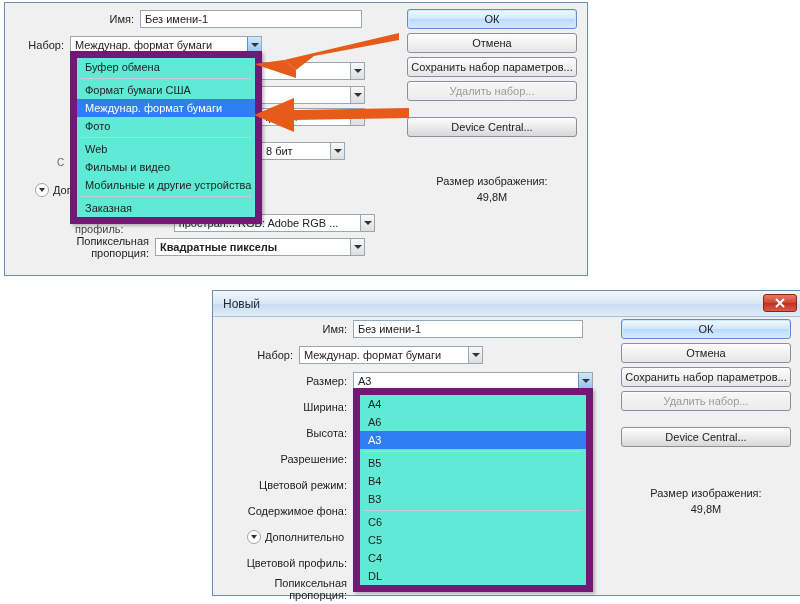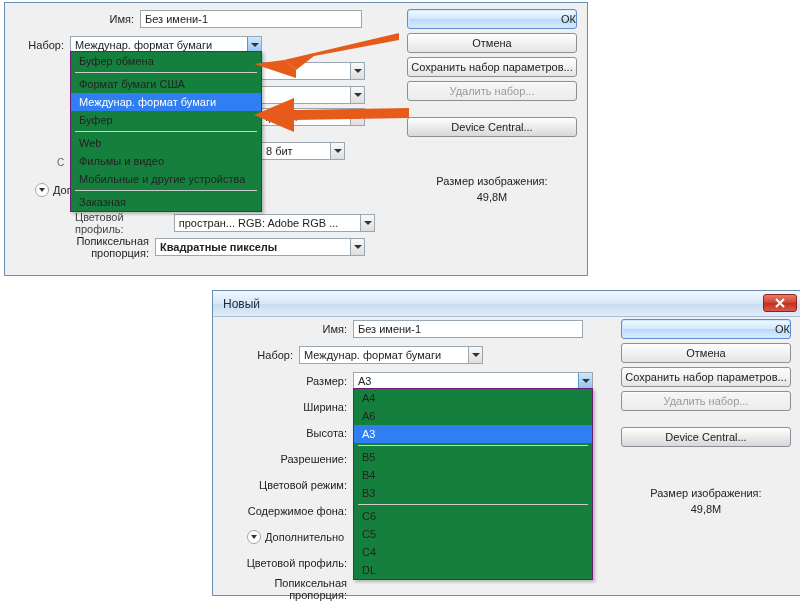--- a/index.html
+++ b/index.html
@@ -76,34 +76,33 @@
     display: flex;
     align-items: center;
     justify-content: center;
     box-shadow: 0 1px 0 rgba(255,255,255,.6) inset;
     cursor: default;
   }
   .btn.primary {
     border: 1px solid #5f8dce;
     background: linear-gradient(#f4faff,#d3e8ff 48%,#b9dafb 52%,#d8ecff);
     box-shadow: 0 0 0 1px #cfe7ff inset;
-    justify-content: flex-end;
   }
   .btn.disabled { color:#9a9a9a; background:linear-gradient(#f6f6f6,#ececec);}
   .btn.silver {
     background: linear-gradient(#fefefe,#d8d8d8);
   }
   .field-bank {
     position:absolute; left:10px; top:10px; width:370px;
   }
   
   .dd-list {
     position: absolute;
-    background: #15803d;
-    border: 1px solid #701a75;
+    background: #5eead4;
+    border: 7px solid #701a75;
     box-shadow: 2px 2px 3px rgba(0,0,0,.25);
     z-index: 30;
   }
   .dd-list .item {
     padding: 2px 8px;
     line-height: 14px;
     white-space: nowrap;
   }
   .dd-list .item.sel {
     background: #2f7ff3;
@@ -248,21 +247,21 @@
     <div style="height:30px;"></div>
     <div style="text-align:center;">Размер изображения:</div>
     <div style="text-align:center;">49,8M</div>
   </div>
 
   <div class="dd-list" id="dd1" style="left:65px; top:48px; width:192px;">
         <div class="item">Буфер обмена</div>
         <hr>
         <div class="item">Формат бумаги США</div>
         <div class="item sel">Междунар. формат бумаги</div>
-        <div class="item">Буфер</div>
+        <div class="item">Фото</div>
         <hr>
         <div class="item">Web</div>
         <div class="item">Фильмы и видео</div>
         <div class="item">Мобильные и другие устройства</div>
         <hr>
         <div class="item">Заказная</div>
       </div>
  </div>
 </div>
 

